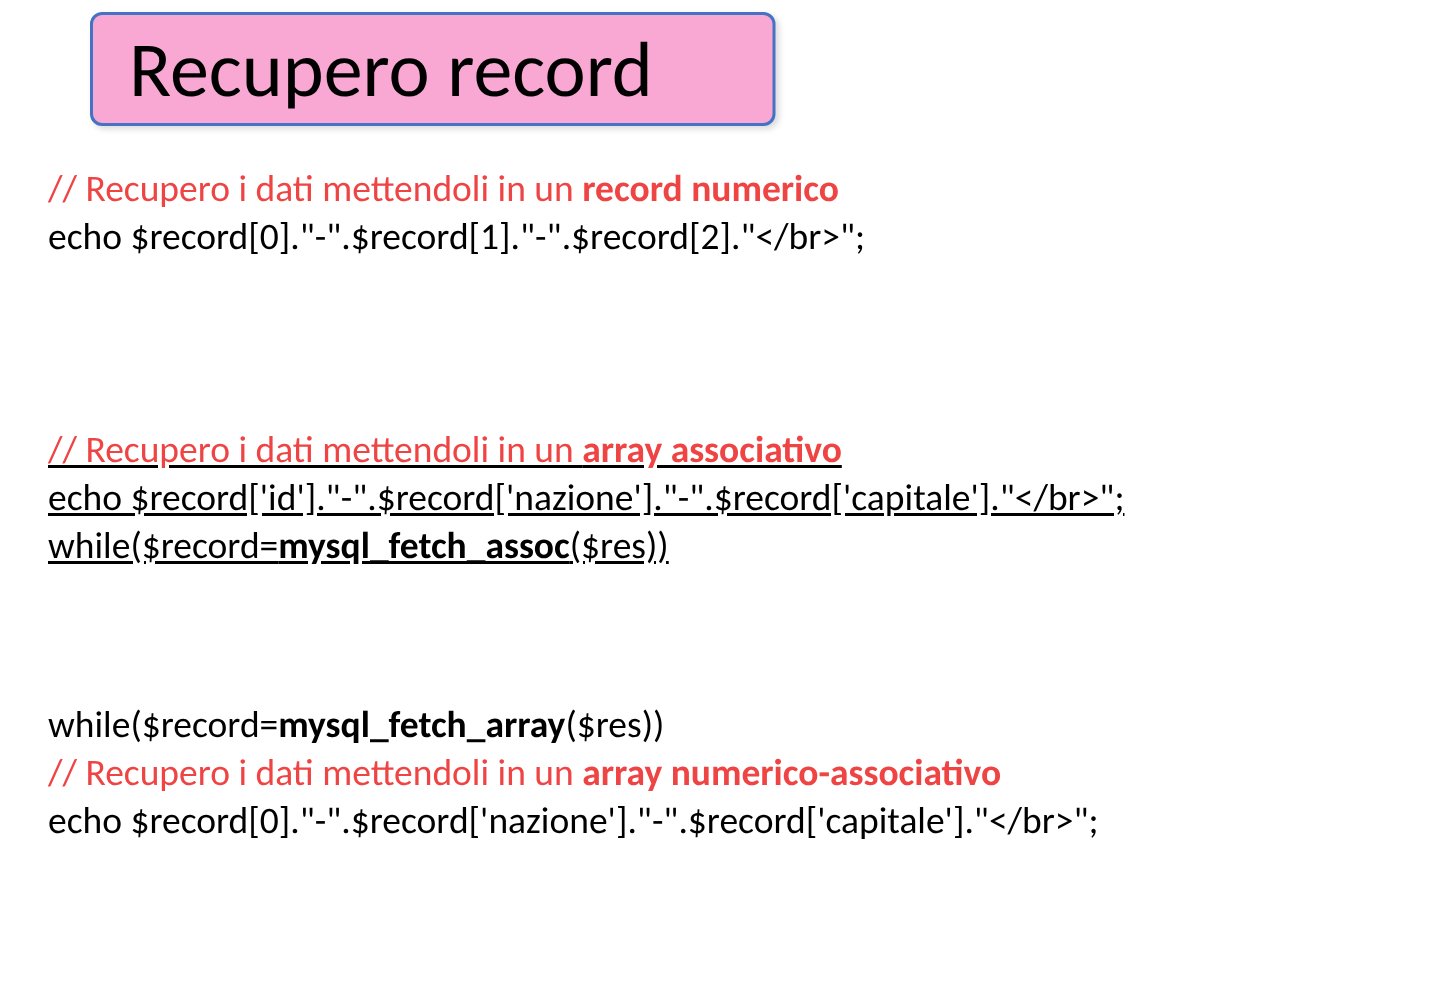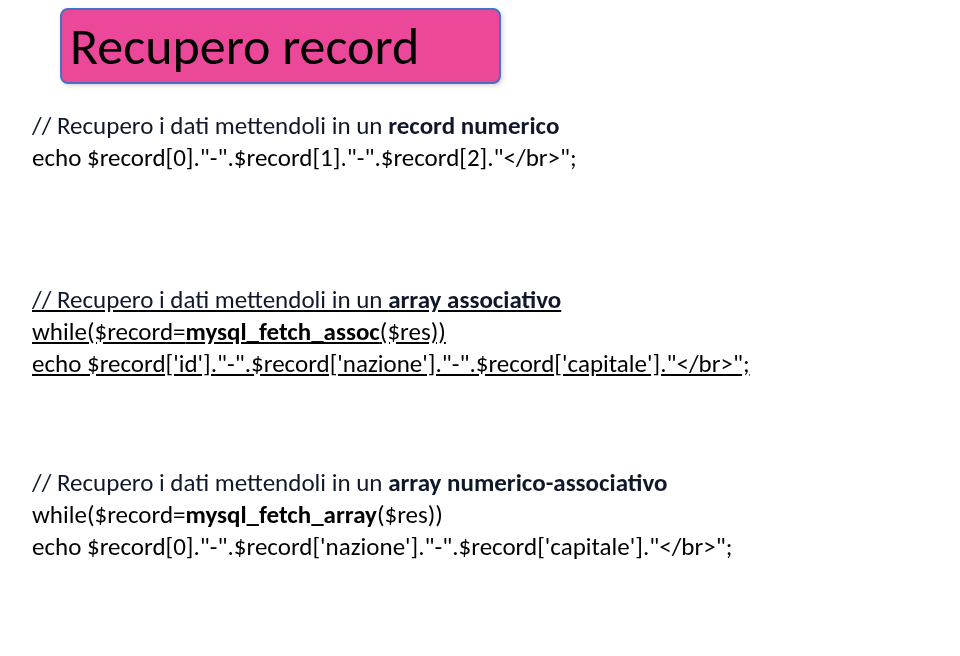--- a/index.html
+++ b/index.html
@@ -16,42 +16,42 @@
     width: 960px;
     height: 656px;
     box-sizing: border-box;
   }
   .title-box {
     position: absolute;
     top: 8px;
     left: 60px;
     border: 2px solid #4472c4;
     border-radius: 8px;
-    padding: 4px 80px 4px 8px;
+    padding: 4px 80px 4px 24px;
     box-shadow: 2px 2px 4px rgba(0,0,0,0.15);
-    background: #ec4899;
+    background: #f9a8d4;
   }
   .title-text {
     font-size: 52px;
     font-weight: 400;
     color: #000000;
     white-space: nowrap;
   }
   .code-block {
     position: absolute;
     left: 32px;
     right: 32px;
     font-size: 25px;
     line-height: 1.28;
     color: #000000;
   }
   .block1 { top: 110px; }
   .block2 { top: 284px; text-decoration: underline; }
   .block3 { top: 467px; }
-  .blue { color: #0f172a; }
+  .blue { color: #ef4444; }
   .bold { font-weight: 700; }
 </style>
 </head>
 <body>
 
 <div class="slide">
 
   <div class="title-box">
     <div class="title-text">Recupero record</div>
   </div>
@@ -60,29 +60,29 @@
     <div>
       <span class="blue">// Recupero i dati mettendoli in un </span><span class="blue bold">record numerico</span>
     </div>
     <div>echo $record[0]."-".$record[1]."-".$record[2]."&lt;/br&gt;";</div>
   </div>
 
   <div class="code-block block2">
     <div>
       <span class="blue">// Recupero i dati mettendoli in un </span><span class="blue bold">array associativo</span>
     </div>
+    <div>echo $record['id']."-".$record['nazione']."-".$record['capitale']."&lt;/br&gt;";</div>
     <div>
       <span>while($record=</span><span class="bold">mysql_fetch_assoc</span><span>($res))</span>
     </div>
-    <div>echo $record['id']."-".$record['nazione']."-".$record['capitale']."&lt;/br&gt;";</div>
   </div>
 
   <div class="code-block block3">
     <div>
-      <span class="blue">// Recupero i dati mettendoli in un </span><span class="blue bold">array numerico-associativo</span>
+      <span>while($record=</span><span class="bold">mysql_fetch_array</span><span>($res))</span>
     </div>
     <div>
-      <span>while($record=</span><span class="bold">mysql_fetch_array</span><span>($res))</span>
+      <span class="blue">// Recupero i dati mettendoli in un </span><span class="blue bold">array numerico-associativo</span>
     </div>
     <div>echo $record[0]."-".$record['nazione']."-".$record['capitale']."&lt;/br&gt;";</div>
   </div>
 
 </div>
 
 </body></html>

